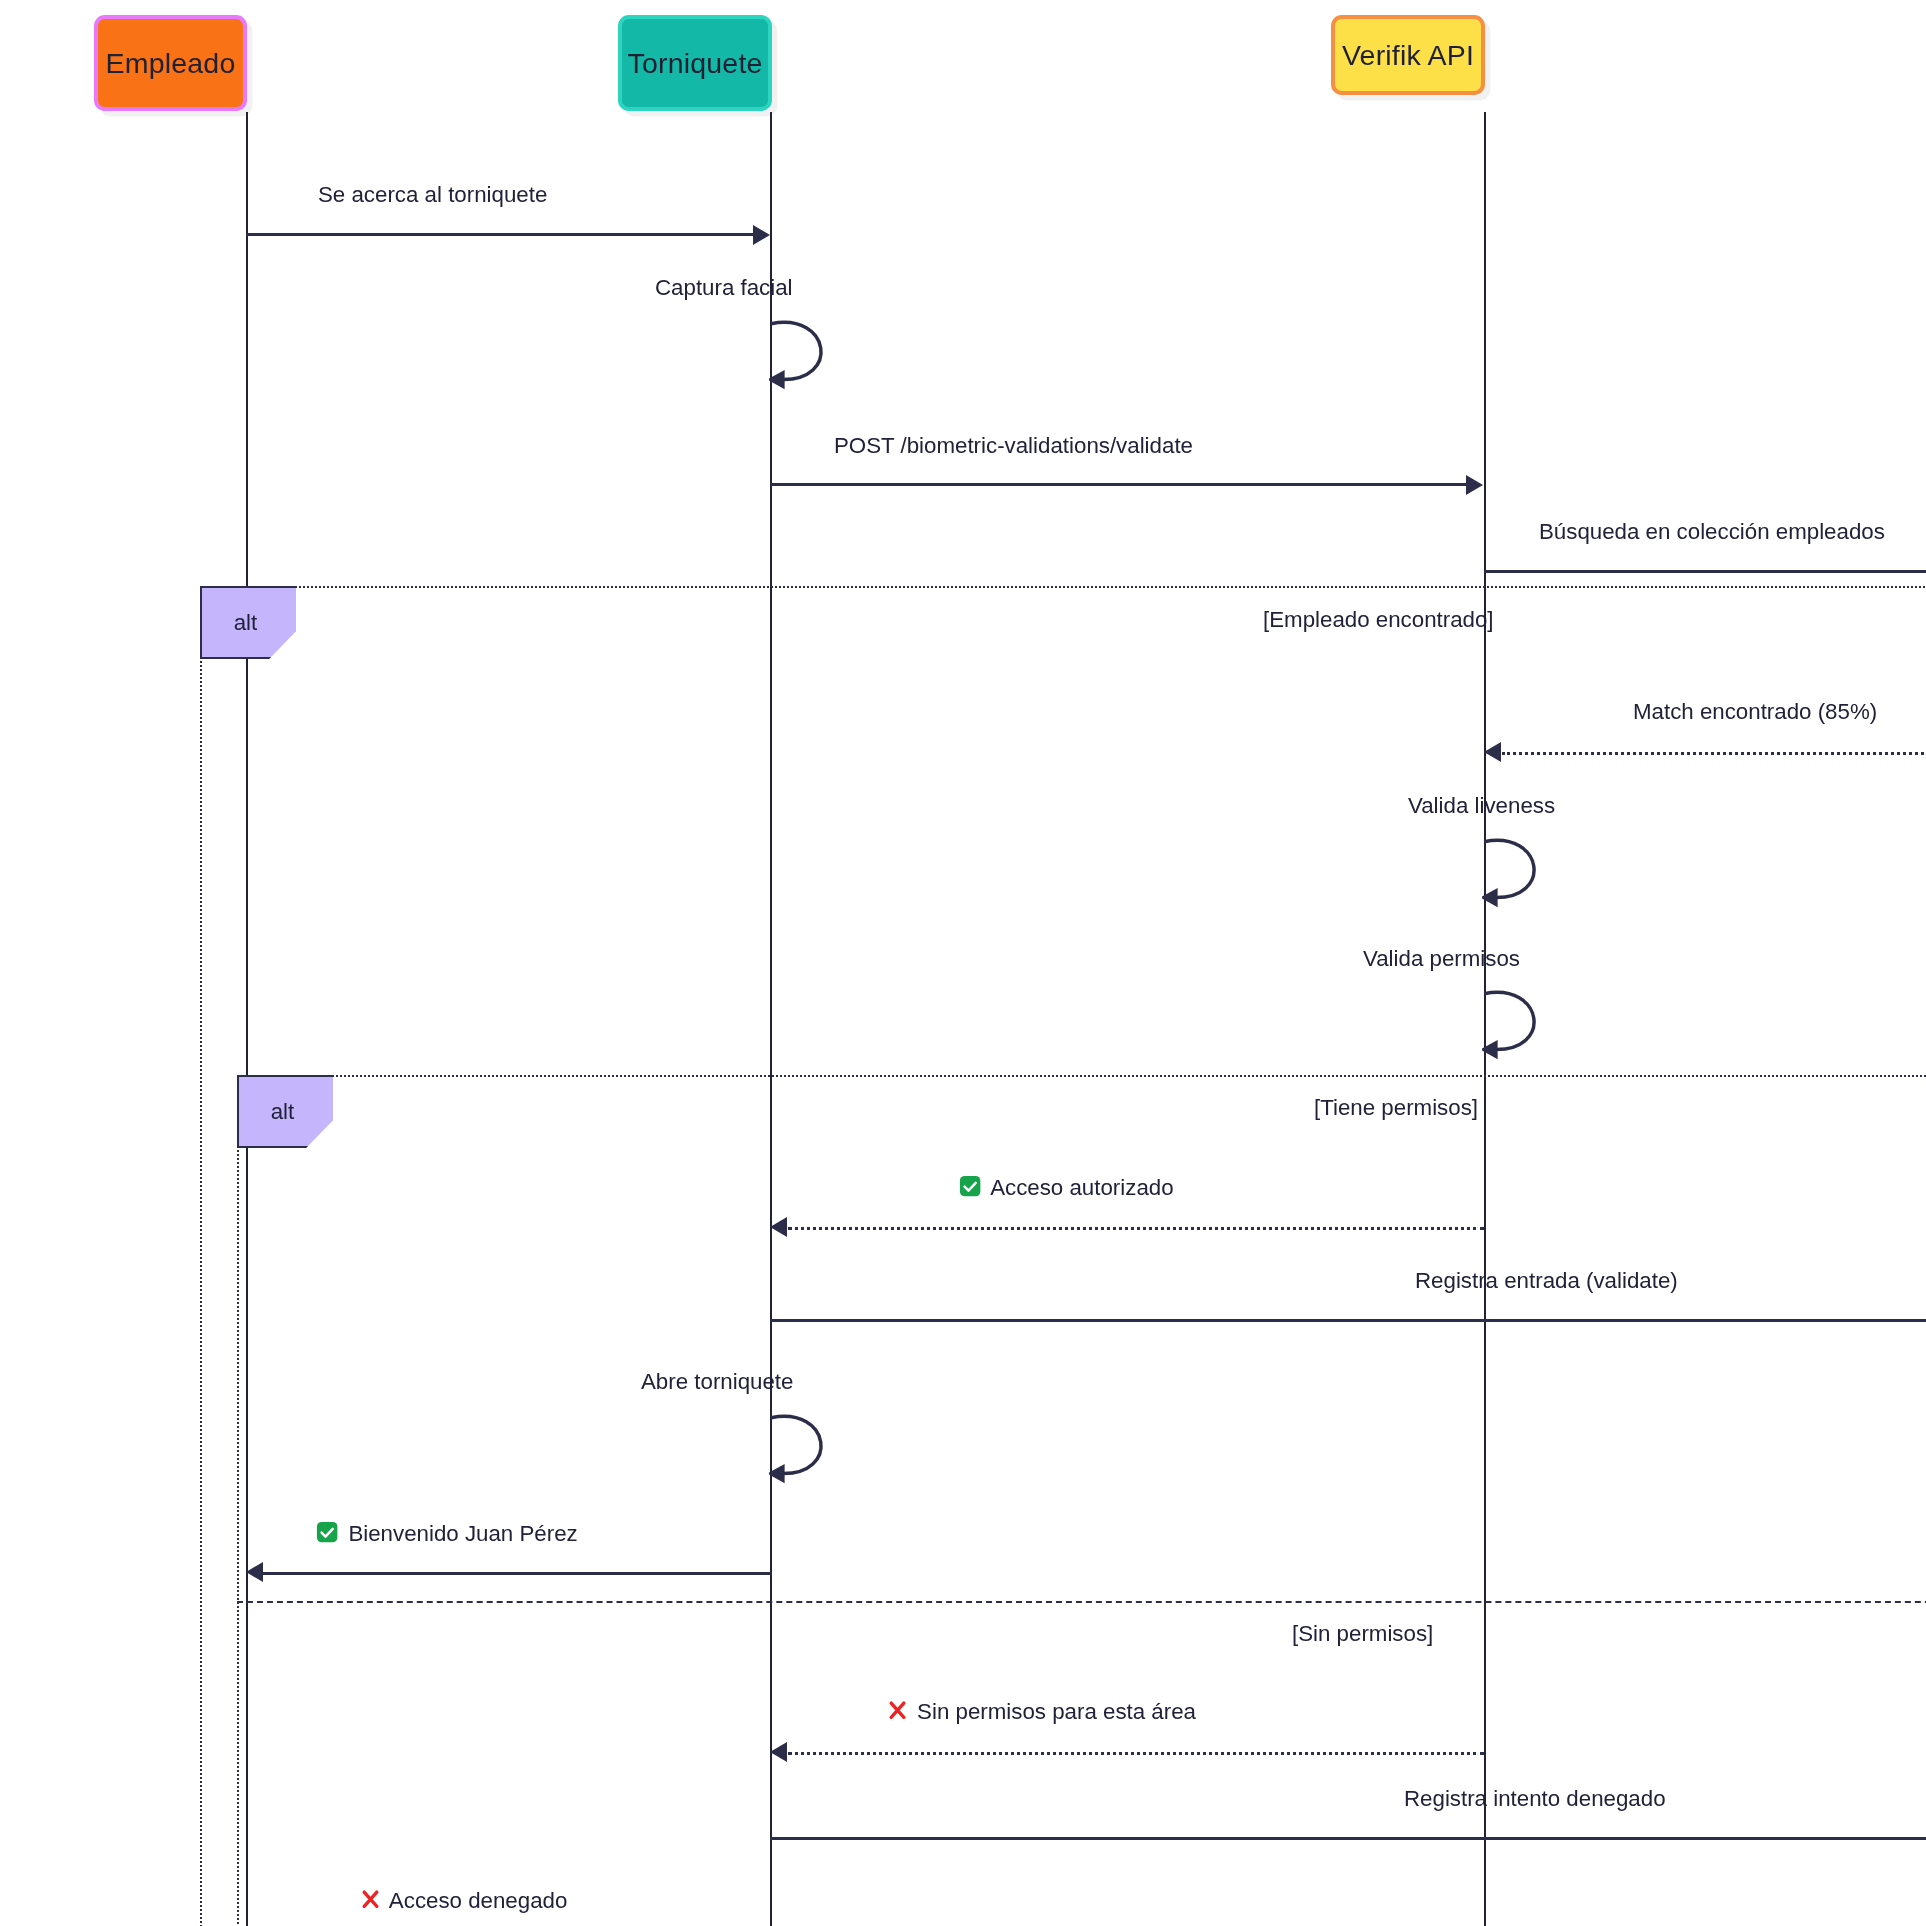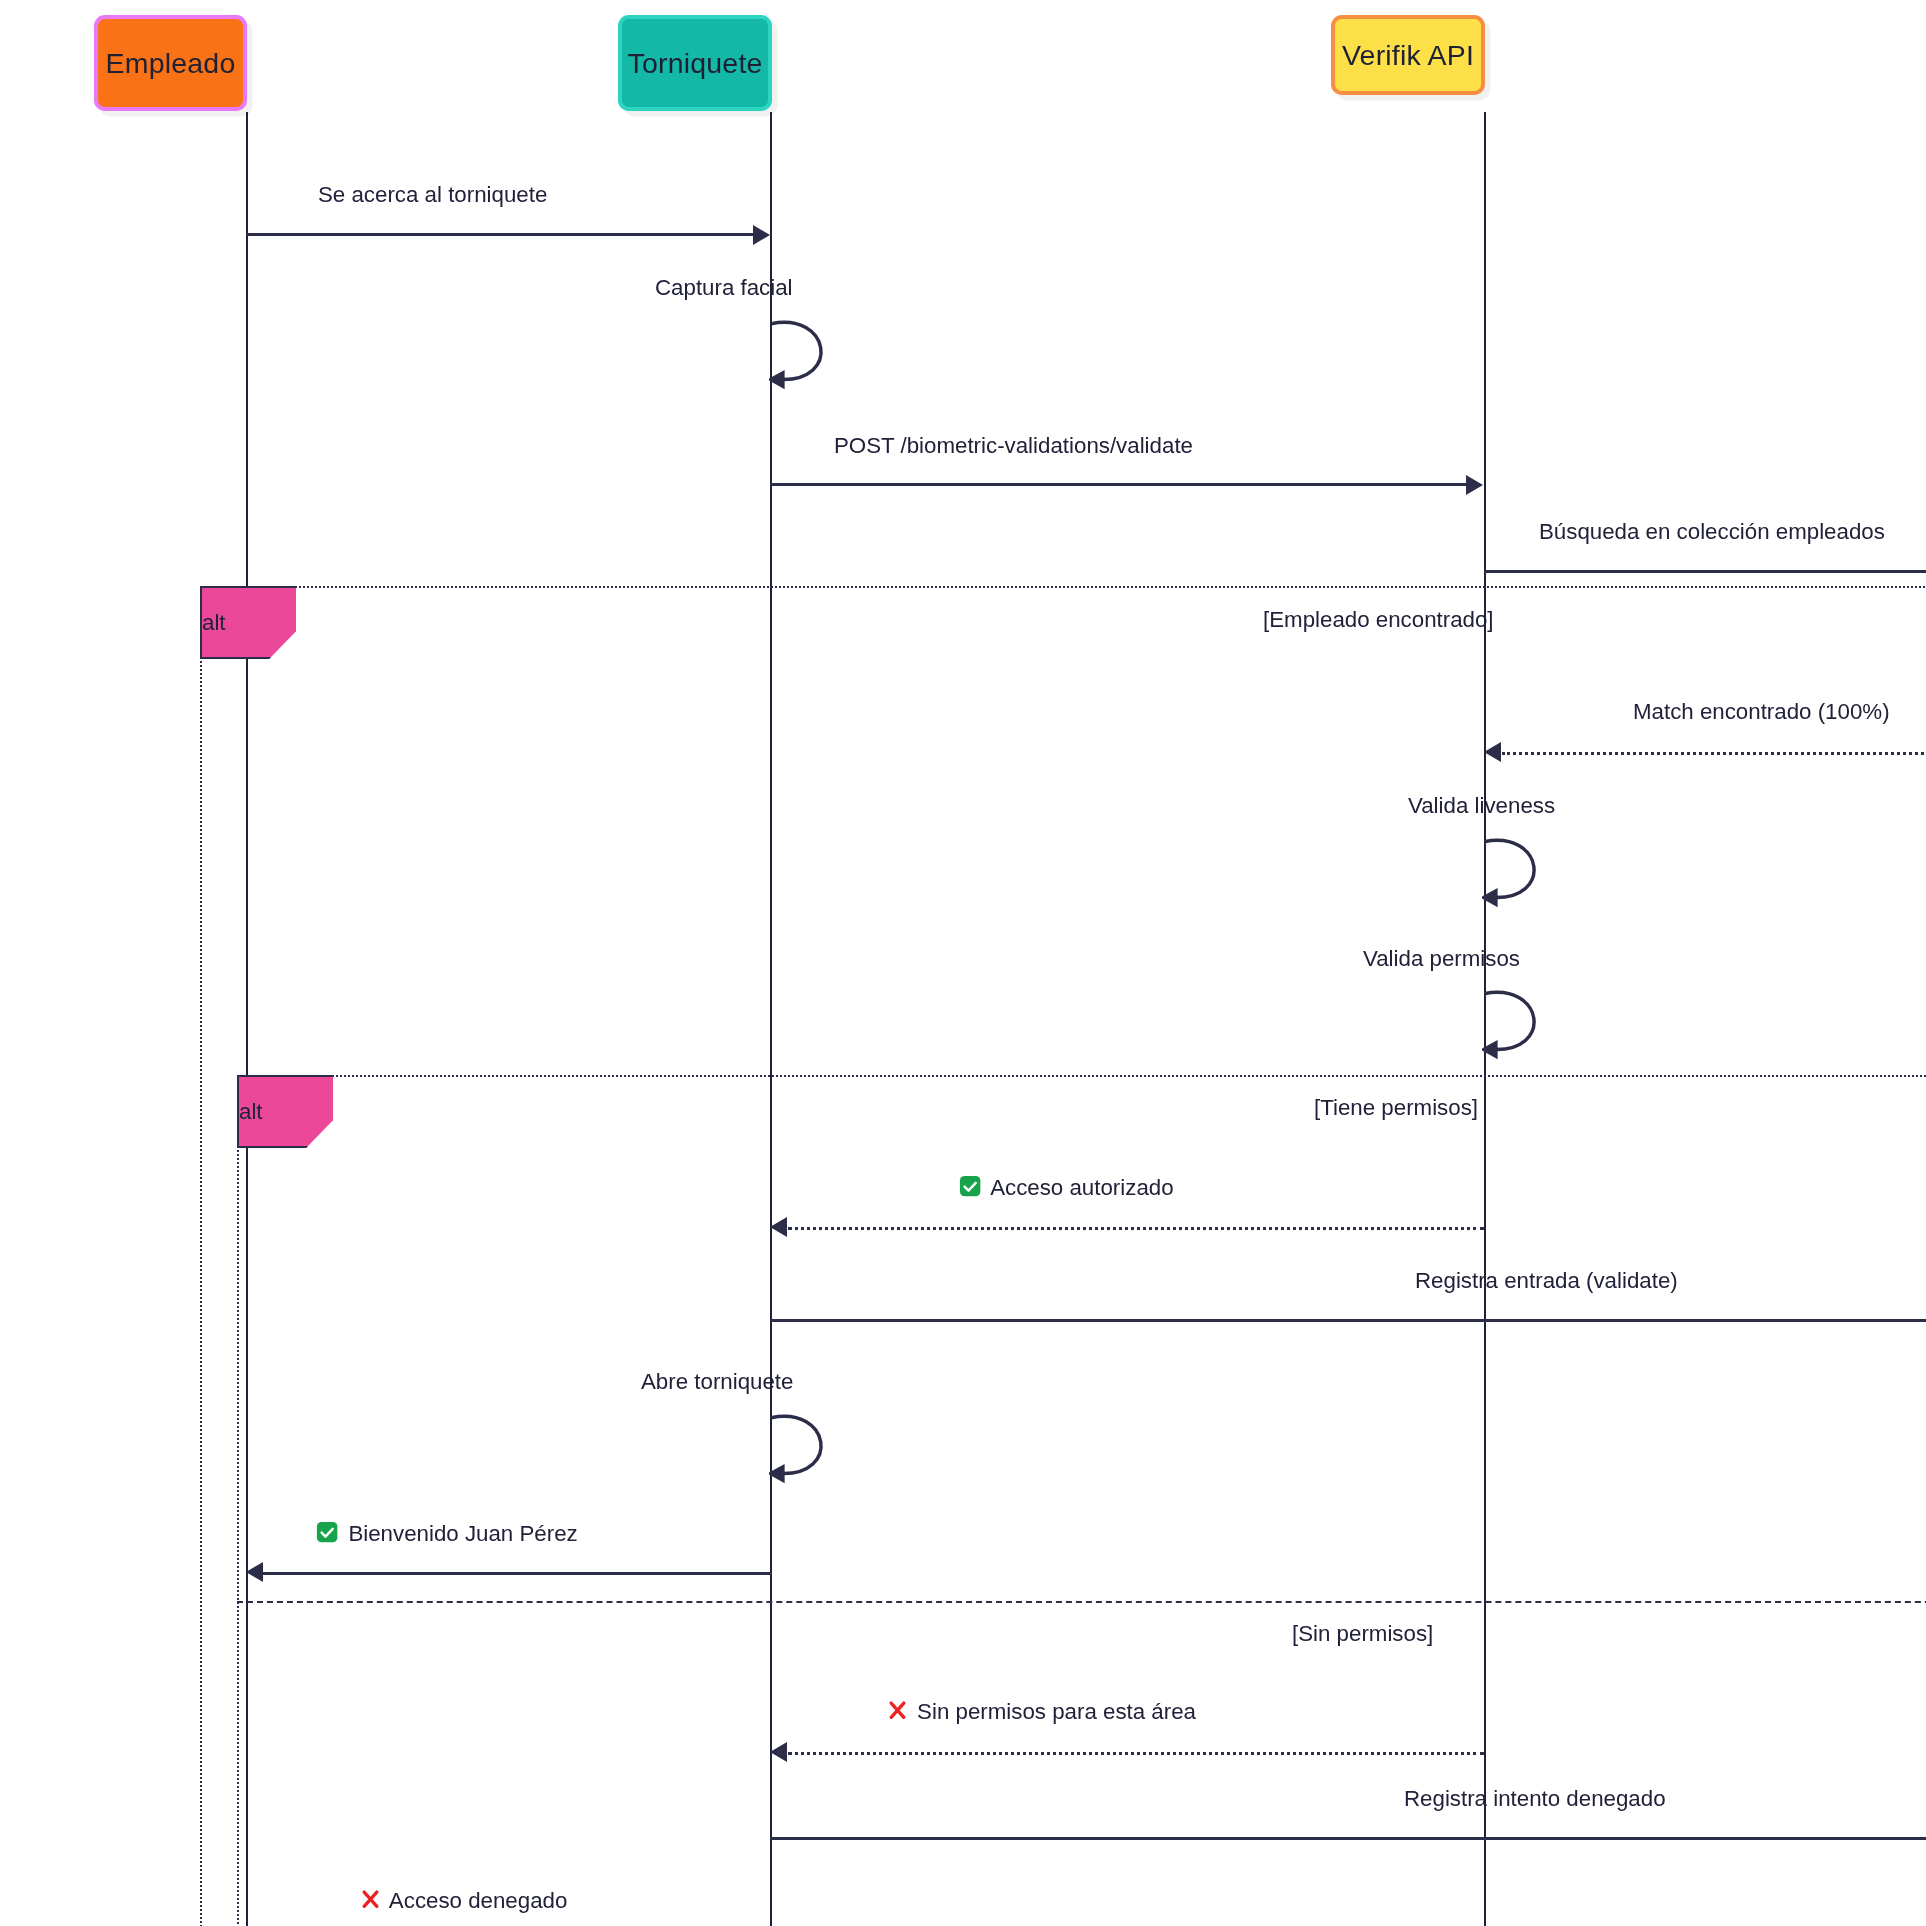--- a/index.html
+++ b/index.html
@@ -78,25 +78,26 @@
     pointer-events: none;
   }
   .frame-divider {
     position: absolute;
     border-top: 2.3px dashed #2c2d48;
     height: 0;
   }
   .frame-tab {
     position: absolute;
     box-sizing: border-box;
-    background: #ec4899;
+    background: #c4b5fd;
     border: 2.3px solid #2c2d48;
     border-right: none;
     display: flex;
     align-items: center;
+    justify-content: center;
     box-shadow: 4.6px 4.6px 0 0 rgba(0,0,0,0.055);
     clip-path: polygon(0 0, 100% 0, 100% 62%, 72% 100%, 0 100%);
   }
   .frame-tab-label {
     font-size: 22.3px;
     color: #21223a;
     font-weight: 400;
     margin-right: 7px;
   }
   .cond-text {
@@ -163,21 +164,21 @@
   </div>
   <div class="msg-line" style="left:770px; top:483px; width:696px;"></div>
   <div class="arrowhead right" style="left:1466px; top:475px;"></div>
 
   <div class="msg-text" style="left:1539px; top:521px;">
     <span>Búsqueda en colección empleados</span>
   </div>
   <div class="msg-line" style="left:1484px; top:570px; width:631px;"></div>
 
   <div class="msg-text" style="left:1633px; top:701px;">
-    <span>Match encontrado (100%)</span>
+    <span>Match encontrado (85%)</span>
   </div>
   <div class="msg-line dotted" style="left:1502px; top:752px; width:631px;"></div>
   <div class="arrowhead left" style="left:1484px; top:742px;"></div>
 
   <div class="msg-text" style="left:1408px; top:795px;">
     <span>Valida liveness</span>
   </div>
   <svg class="self-loop" style="left:1482px; top:834px;" width="116" height="77" viewBox="0 0 300 200">
     <path d="M5 20 C 160 -10, 185 170, 30 165" fill="none" stroke="#2c2d48" stroke-width="9"></path>
     <polygon points="40,140 40,190 -5,165" fill="#2c2d48"></polygon>

